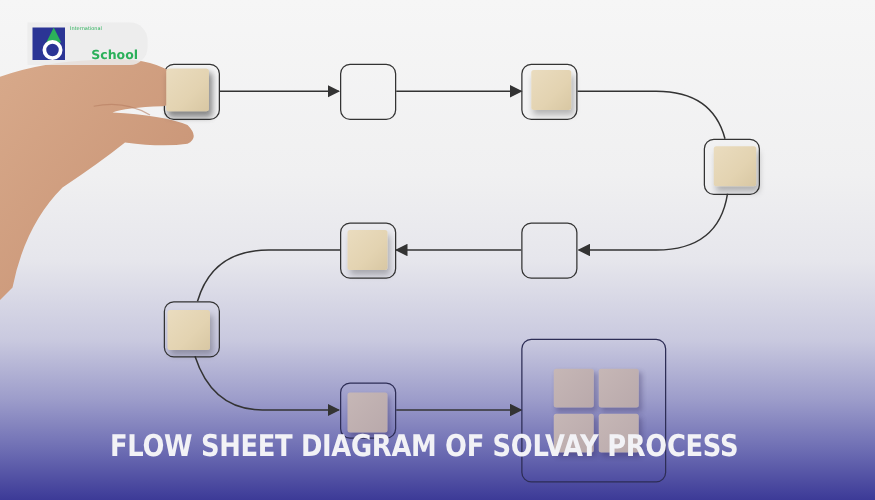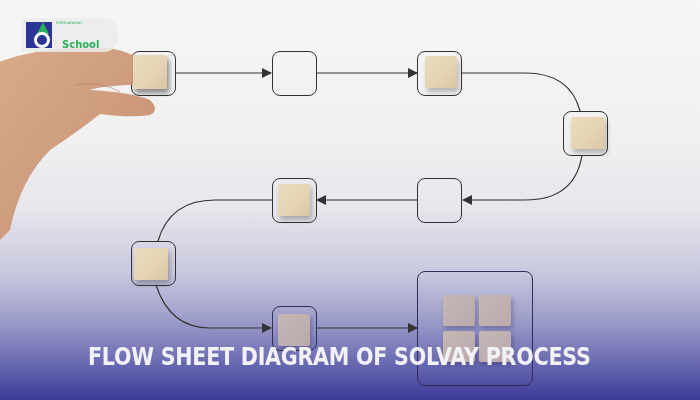--- a/index.html
+++ b/index.html
@@ -15,21 +15,21 @@
     .block.faded { background: linear-gradient(135deg, #c6b7b6 0%, #b9a9ab 100%); box-shadow: 2px 3px 4px rgba(40,30,80,0.3); }
     .hand { position: absolute; left: -20px; top: 30px; width: 210px; height: 230px; }
     .logo { position: absolute; left: 22px; top: 18px; width: 96px; height: 34px;
       background: rgba(235,235,235,0.85); border-radius: 0 14px 14px 0; }
     .logo-mark { position: absolute; left: 4px; top: 4px; width: 26px; height: 26px; background: #2b3595; }
     .logo-tri { position: absolute; left: 11px; top: 0; width: 0; height: 0;
       border-left: 6px solid transparent; border-right: 6px solid transparent; border-bottom: 12px solid #2bb05a; }
     .logo-o { position: absolute; left: 8px; top: 10px; width: 10px; height: 10px; border: 3px solid #fff; border-radius: 50%; }
     .logo-small { position: absolute; left: 34px; top: 2px; font-size: 4px; color: #2bb05a; }
     .logo-online { position: absolute; left: 34px; top: 3px; font-size: 17px; font-weight: bold; color: #2b3595; letter-spacing: -0.5px; }
-    .logo-school { position: absolute; left: 40px; top: 21px; font-size: 10px; font-weight: bold; color: #2bb05a; }
+    .logo-school { position: absolute; left: 51px; top: 21px; font-size: 10px; font-weight: bold; color: #2bb05a; }
     .title { position: absolute; left: 88px; top: 343px; font-family: "DejaVu Sans", sans-serif;
       font-weight: bold; font-size: 24px; color: #f2f2f6; letter-spacing: -0.3px; white-space: nowrap;
       transform: scaleX(0.86); transform-origin: left top; }
   </style>
 </head>
 <body>
 
 <div class="stage"></div>
 
 <svg class="flow" width="700" height="400">

